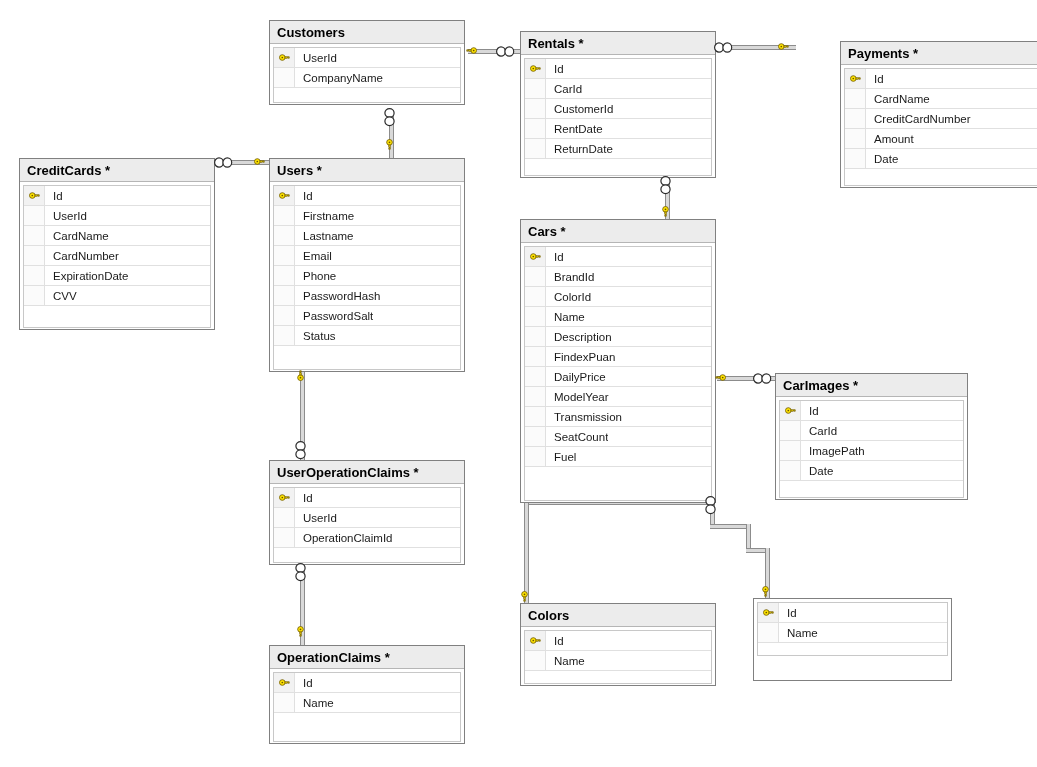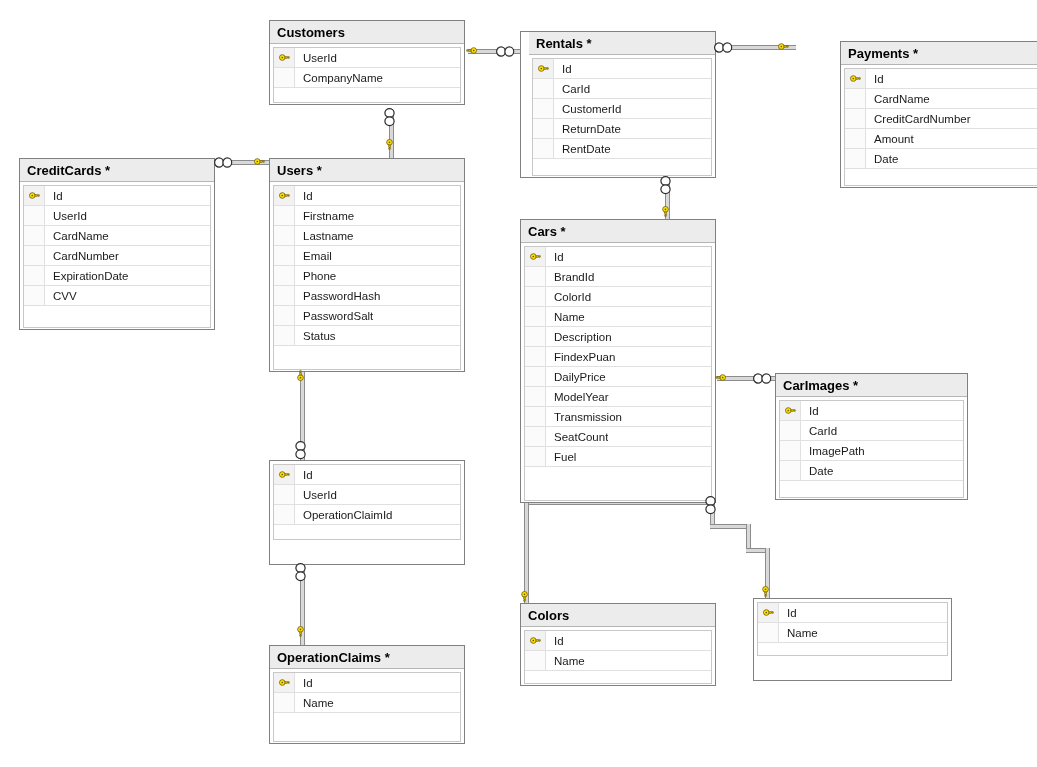--- a/index.html
+++ b/index.html
@@ -113,21 +113,21 @@
           </div>
           <div class="fname">UserId</div>
         </div>
         <div class="row">
           <div class="gutter"></div>
           <div class="fname">CompanyName</div>
         </div>
         <div class="filler" style="height: 14px;"></div>
       </div>
     </div>
-    <div class="tbl" style="left: 520px; top: 31px; width: 196px; height: 147px; padding-left: 8px;">
+    <div class="tbl" style="left: 520px; top: 31px; width: 196px; height: 147px;">
       <div class="hdr">Rentals *</div>
       <div class="grid">
         <div class="row pk">
           <div class="gutter">
             <svg width="12" height="9" viewBox="0 0 14 10" class="keyico">
               <circle cx="4.2" cy="5" r="3.6" fill="#ffe400" stroke="#6b5600" stroke-width="1"></circle>
               <circle cx="4.2" cy="5" r="1.1" fill="#6b5600"></circle>
               <path d="M7.6 4 L13 4 L13 6 L11.8 6 L11.8 5 L10.6 5 L10.6 6 L7.6 6 Z" fill="#ffe400" stroke="#6b5600" stroke-width="0.9" stroke-linejoin="round"></path>
             </svg>
           </div>
@@ -136,25 +136,25 @@
         <div class="row">
           <div class="gutter"></div>
           <div class="fname">CarId</div>
         </div>
         <div class="row">
           <div class="gutter"></div>
           <div class="fname">CustomerId</div>
         </div>
         <div class="row">
           <div class="gutter"></div>
+          <div class="fname">RentDate</div>
+        </div>
+        <div class="row">
+          <div class="gutter"></div>
           <div class="fname">ReturnDate</div>
-        </div>
-        <div class="row">
-          <div class="gutter"></div>
-          <div class="fname">RentDate</div>
         </div>
         <div class="filler" style="height: 16px;"></div>
       </div>
     </div>
     <div class="tbl" style="left: 840px; top: 41px; width: 216px; height: 147px;">
       <div class="hdr">Payments *</div>
       <div class="grid">
         <div class="row pk">
           <div class="gutter">
             <svg width="12" height="9" viewBox="0 0 14 10" class="keyico">
@@ -342,20 +342,21 @@
           <div class="fname">ImagePath</div>
         </div>
         <div class="row">
           <div class="gutter"></div>
           <div class="fname">Date</div>
         </div>
         <div class="filler" style="height: 16px;"></div>
       </div>
     </div>
     <div class="tbl" style="left: 269px; top: 460px; width: 196px; height: 105px;">
+      <div class="hdr">UserOperationClaims *</div>
       <div class="grid">
         <div class="row pk">
           <div class="gutter">
             <svg width="12" height="9" viewBox="0 0 14 10" class="keyico">
               <circle cx="4.2" cy="5" r="3.6" fill="#ffe400" stroke="#6b5600" stroke-width="1"></circle>
               <circle cx="4.2" cy="5" r="1.1" fill="#6b5600"></circle>
               <path d="M7.6 4 L13 4 L13 6 L11.8 6 L11.8 5 L10.6 5 L10.6 6 L7.6 6 Z" fill="#ffe400" stroke="#6b5600" stroke-width="0.9" stroke-linejoin="round"></path>
             </svg>
           </div>
           <div class="fname">Id</div>

